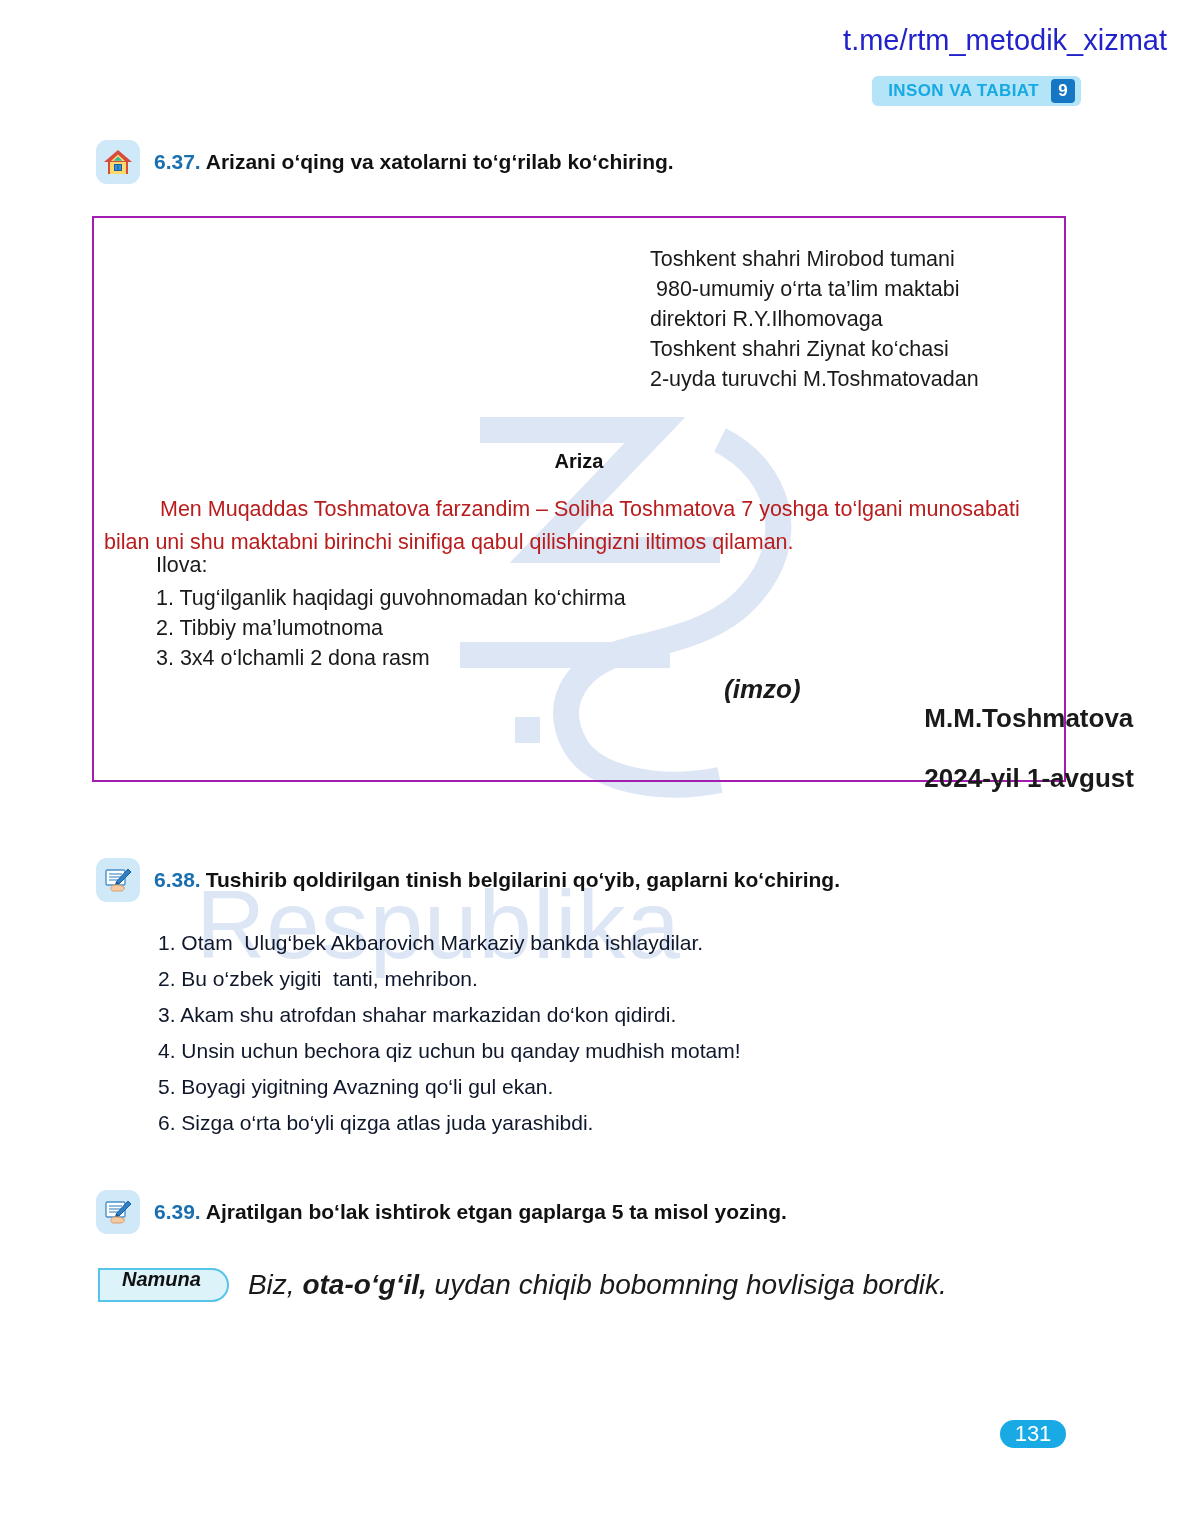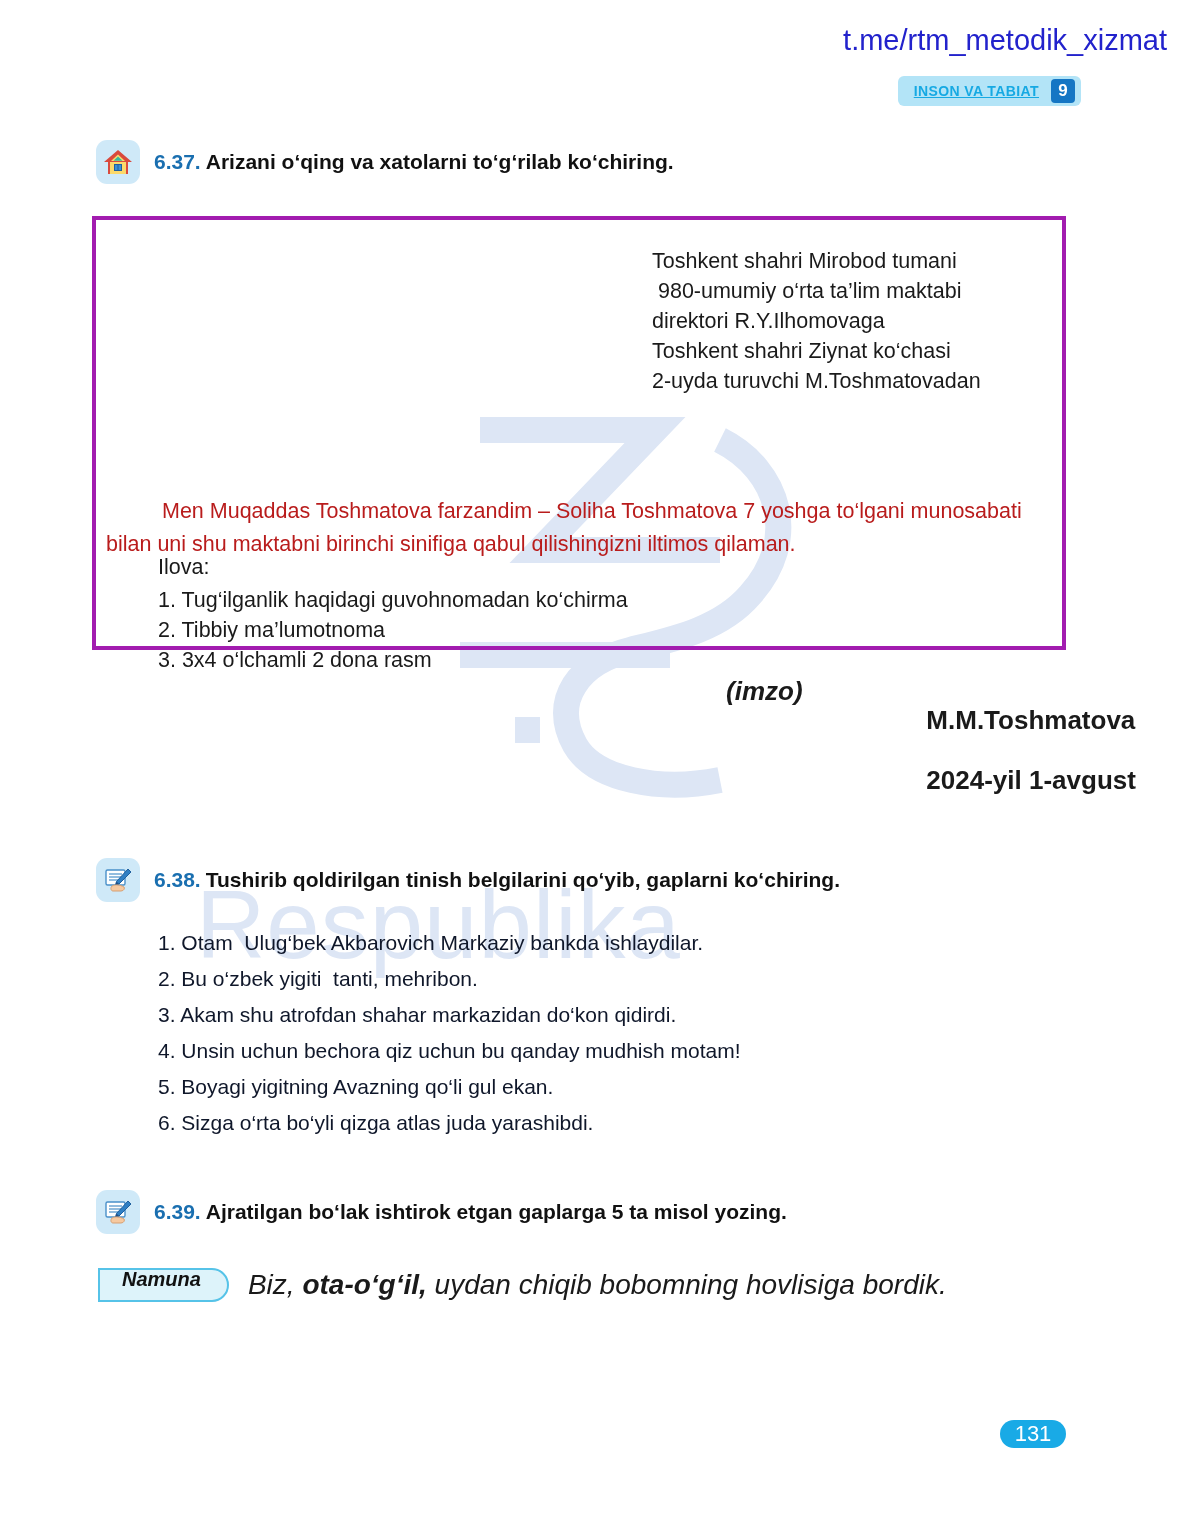--- a/index.html
+++ b/index.html
@@ -72,23 +72,22 @@
     border-radius: 6px;
     height: 30px;
     display: flex;
     align-items: center;
     padding: 0 6px 0 16px;
     z-index: 3;
   }
   .chapter-badge .label {
     color: #16a9e3;
     font-weight: bold;
-    font-size: 14px;
+    font-size: 17px;
     letter-spacing: 0.4px;
-    text-decoration: underline;
   }
   .chapter-badge .num {
     margin-left: 12px;
     background: #1576c4;
     color: #ffffff;
     font-weight: bold;
     font-size: 17px;
     width: 24px;
     height: 24px;
     border-radius: 4px;
@@ -126,22 +125,22 @@
     font-weight: bold;
     margin-right: 5px;
   }
 
   
   .letter-box {
     position: absolute;
     left: 92px;
     top: 216px;
     width: 974px;
-    height: 434px;
-    border: 4px solid #a21caf;
+    height: 566px;
+    border: 2px solid #a21caf;
     box-sizing: border-box;
     background: transparent;
     z-index: 2;
   }
   .addr-block {
     position: absolute;
     left: 556px;
     top: 26px;
     font-size: 21.5px;
     line-height: 30px;
@@ -302,20 +301,21 @@
     </span>
   </div>
 
   <div class="letter-box">
     <div class="addr-block">Toshkent shahri Mirobod tumani
  980-umumiy o‘rta ta’lim maktabi
 direktori R.Y.Ilhomovaga
 Toshkent shahri Ziynat ko‘chasi
 2-uyda turuvchi M.Toshmatovadan</div>
 
+    <div class="ariza-title">Ariza</div>
 
     <div class="letter-body">
       <div class="p-indent">Men Muqaddas Toshmatova farzandim – Soliha Toshmatova 7 yoshga to‘lgani munosabati bilan uni shu maktabni birinchi sinifiga qabul qilishingizni iltimos qilaman.</div>
     </div>
 
     <div class="ilova-label">Ilova:</div>
 
     <div class="ilova-list">
       <div>1. Tug‘ilganlik haqidagi guvohnomadan ko‘chirma</div>
       <div>2. Tibbiy ma’lumotnoma</div>

